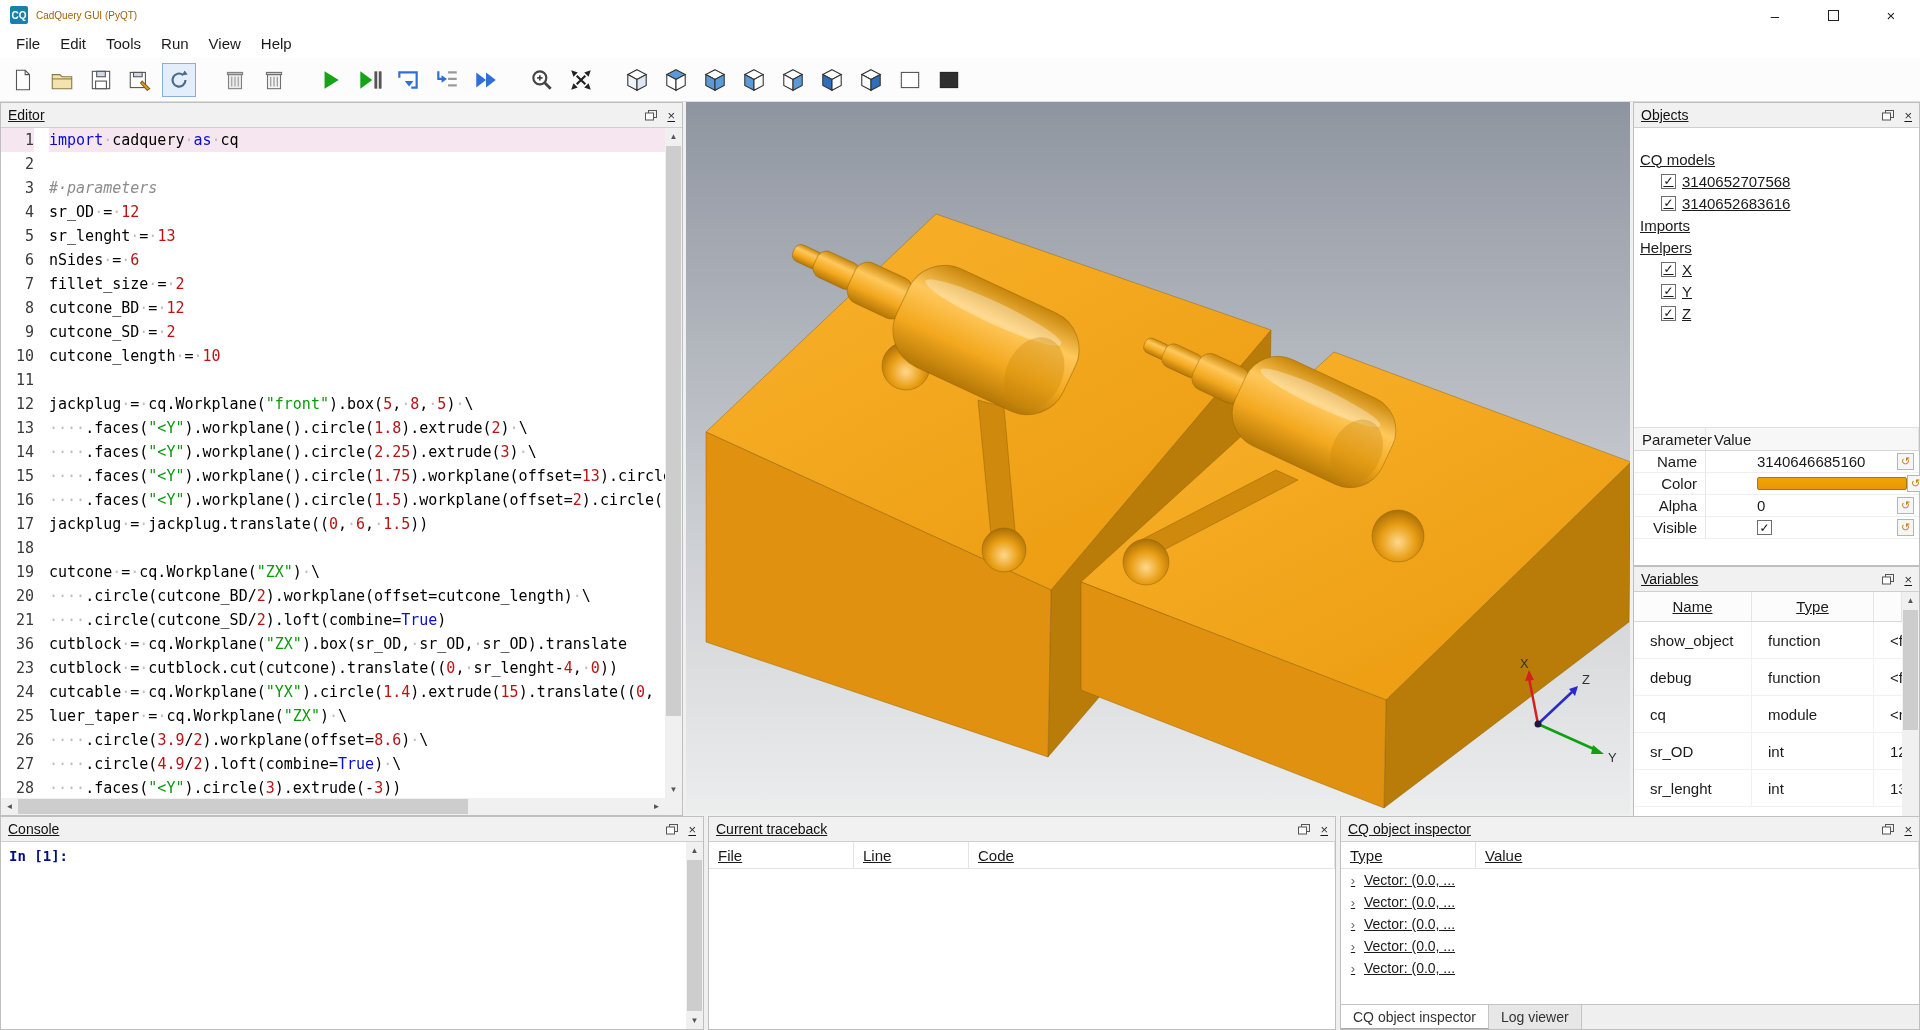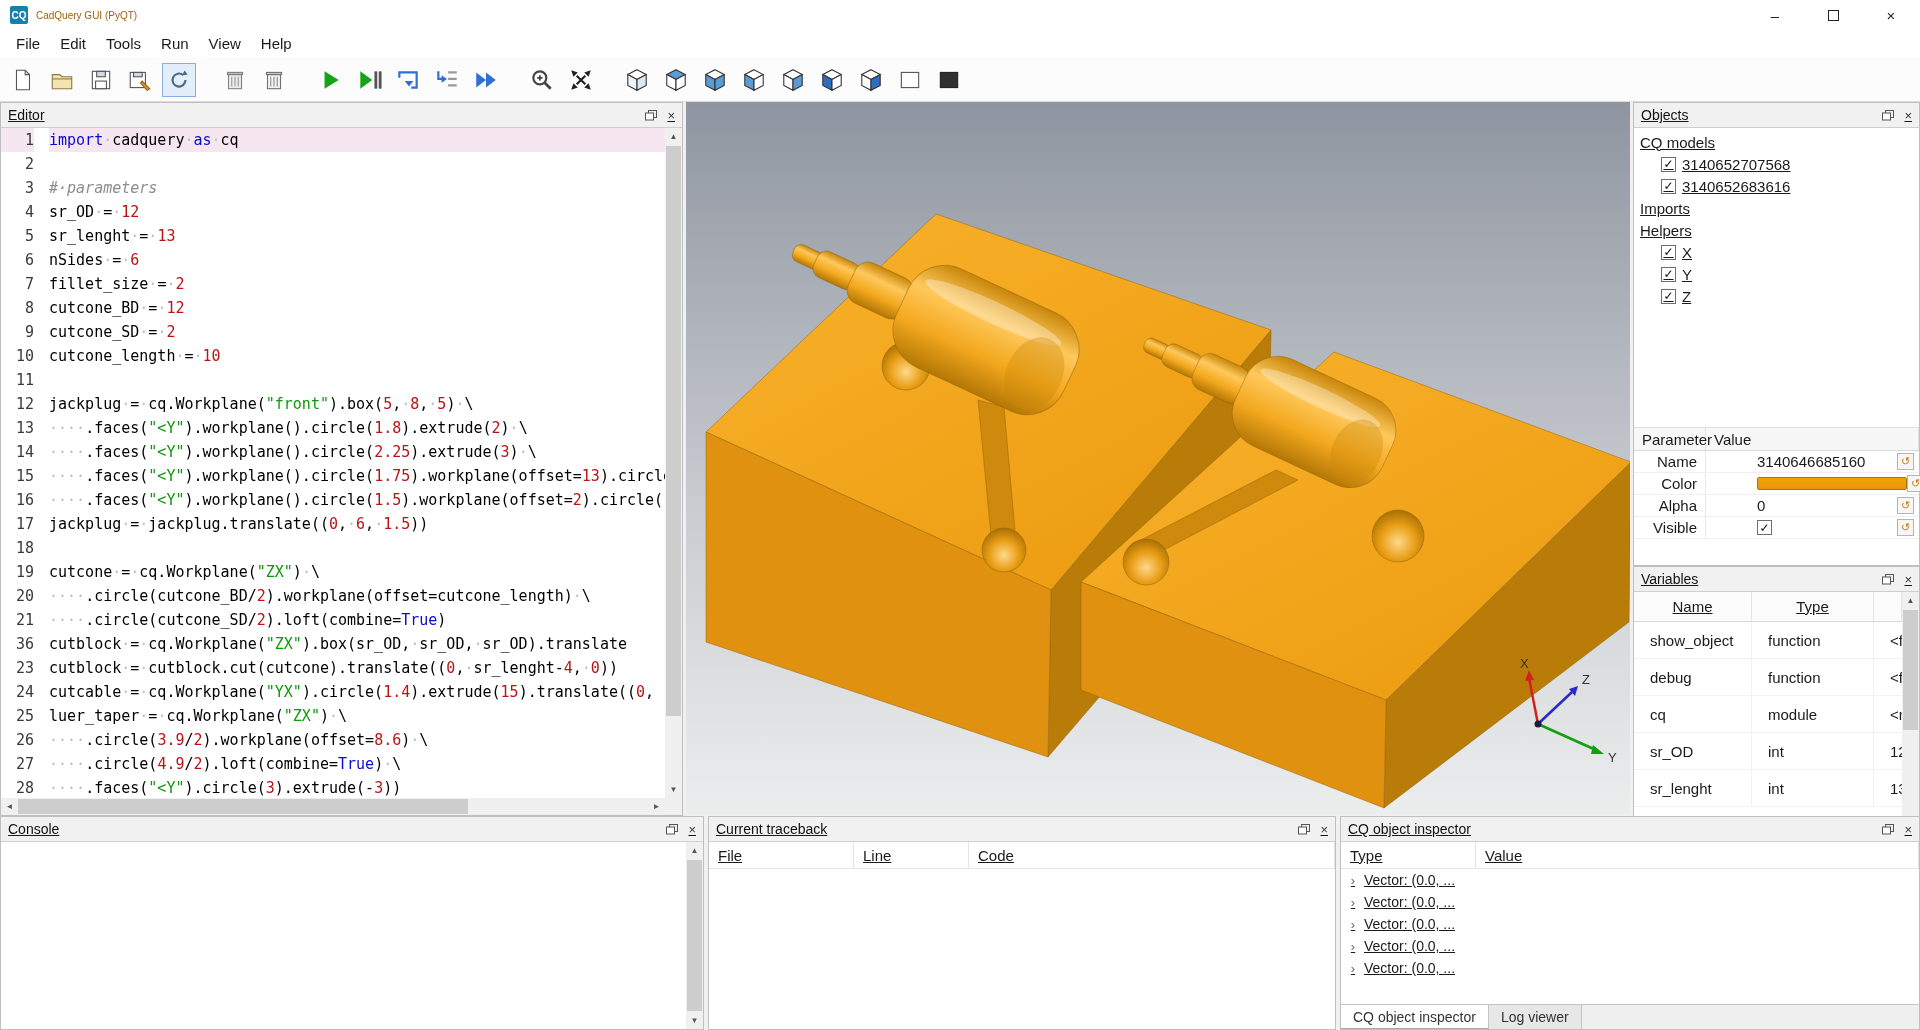--- a/index.html
+++ b/index.html
@@ -55,21 +55,21 @@
   .arr.up { top:0; left:0; } .arr.dn { bottom:0; left:0; }
   .arr.lf { left:0; top:0; } .arr.rt { right:0; top:0; }
   .vthumb { position:absolute; left:1px; right:1px; background:#cdcdcd; }
   .hthumb { position:absolute; top:1px; bottom:1px; background:#cdcdcd; }
 
   
   .viewport { position:absolute; left:686px; top:0; width:944px; height:712px; }
 
   
   .objects-panel { left:1633px; top:0; width:287px; height:464px; }
-  .tree { padding-top:3px; }
+  .tree { padding-top:20px; }
   .trow { height:22px; display:flex; align-items:center; padding-left:6px; gap:6px; }
   .trow.child { padding-left:27px; }
   .cb { width:15px; height:15px; border:1px solid #6e6e6e; background:#fff; display:flex; align-items:center;
         justify-content:center; font-size:12px; color:#111; flex:none; }
   .props { position:absolute; left:0; right:0; top:324px; }
   .props-head { display:grid; grid-template-columns:72px 1fr; height:24px; background:#f7f7f7; border-top:1px solid #e0e0e0; border-bottom:1px solid #d8d8d8; align-items:center; }
   .props-head div { padding-left:8px; border-right:1px solid #e4e4e4; height:100%; display:flex; align-items:center; }
   .prow { display:grid; grid-template-columns:72px 1fr 22px; height:22px; align-items:center; border-bottom:1px solid #efefef; }
   .plabel { text-align:right; padding-right:8px; border-right:1px solid #e8e8e8; height:100%; display:flex; align-items:center; justify-content:flex-end; }
   .pvalue { padding-left:7px; display:flex; align-items:center;margin-left:44px; }
@@ -567,20 +567,23 @@
     <div class="phead">
       <span>Console</span>
       <span class="spacer">
         <svg width="12" height="11" viewBox="0 0 12 11">
             <rect x="3.5" y="0.5" width="8" height="7" fill="none" stroke="#555"></rect>
             <rect x="0.5" y="3" width="8" height="7" fill="#fff" stroke="#555"></rect>
           </svg>
         <span class="dock-close">×</span>
       </span>
     </div>
+    <div class="console-body">
+      <span>In [1]:</span>
+    </div>
     <div class="console-vscroll">
       <div class="arr up">▲</div>
       <div class="vthumb" style="top:18px; bottom:18px;"></div>
       <div class="arr dn">▼</div>
     </div>
   </div>
 
   <div class="panel traceback-panel">
     <div class="phead">
       <span>Current traceback</span>

